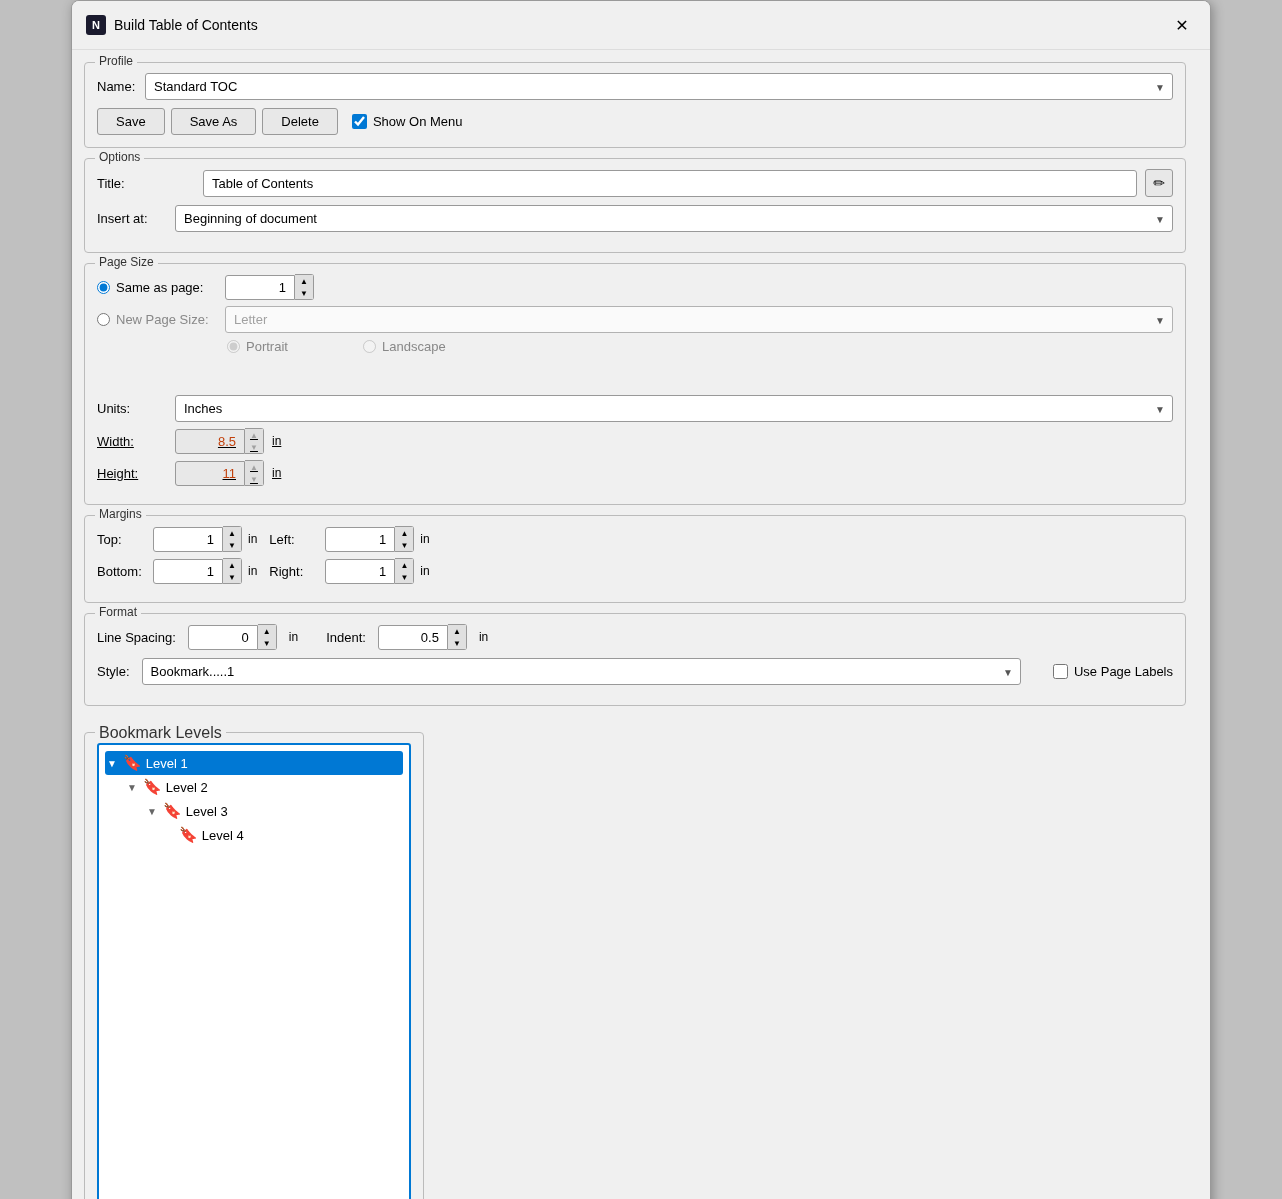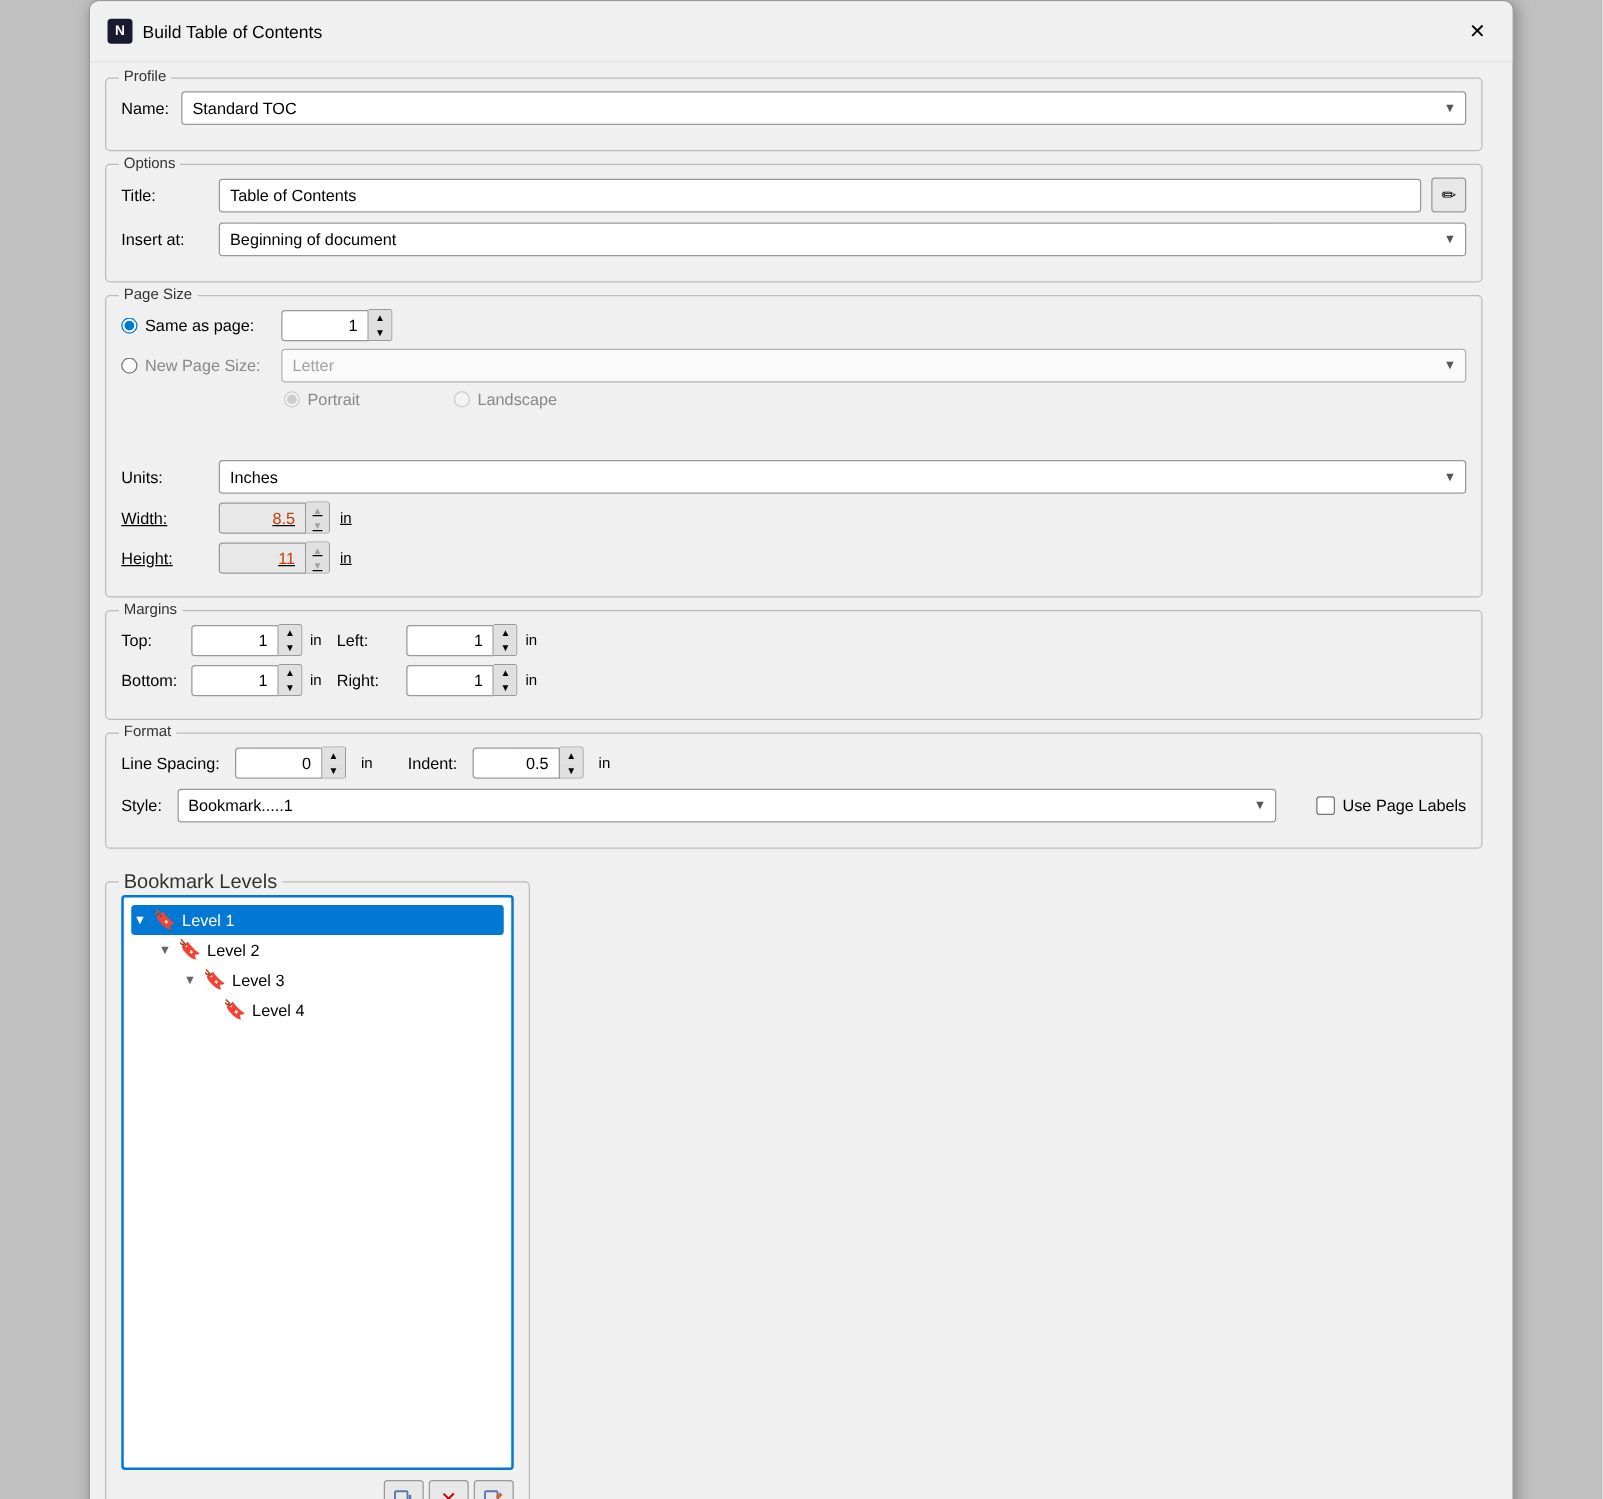--- a/index.html
+++ b/index.html
@@ -159,20 +159,21 @@
       min-width: 70px;
       font-size: 13px;
     }
     .text-input {
       flex: 1;
       padding: 5px 8px;
       border: 1px solid #999;
       border-radius: 3px;
       font-size: 13px;
       background: white;
+      margin-left: 28px;
     }
     .icon-btn {
       width: 28px;
       height: 28px;
       border: 1px solid #999;
       border-radius: 3px;
       background: #e8e8e8;
       cursor: pointer;
       display: flex;
       align-items: center;
@@ -381,20 +382,29 @@
       <div class="section-group">
         <span class="section-label">Profile</span>
         <div class="profile-row">
           <span class="profile-label">Name:</span>
           <div class="select-wrapper">
             <select>
               <option>Standard TOC</option>
             </select>
             <span class="select-arrow">▼</span>
           </div>
+        </div>
+        <div class="button-row">
+          <button class="btn">Save</button>
+          <button class="btn">Save As</button>
+          <button class="btn">Delete</button>
+          <label class="checkbox-label">
+            <input type="checkbox" checked="" style="">
+            <span>Show On Menu</span>
+          </label>
         </div>
       </div>
 
       <div class="section-group">
         <span class="section-label">Options</span>
         <div class="field-row">
           <span class="field-label">Title:</span>
           <input type="text" class="text-input" value="Table of Contents" style="">
           <div class="icon-btn">✏</div>
         </div>

